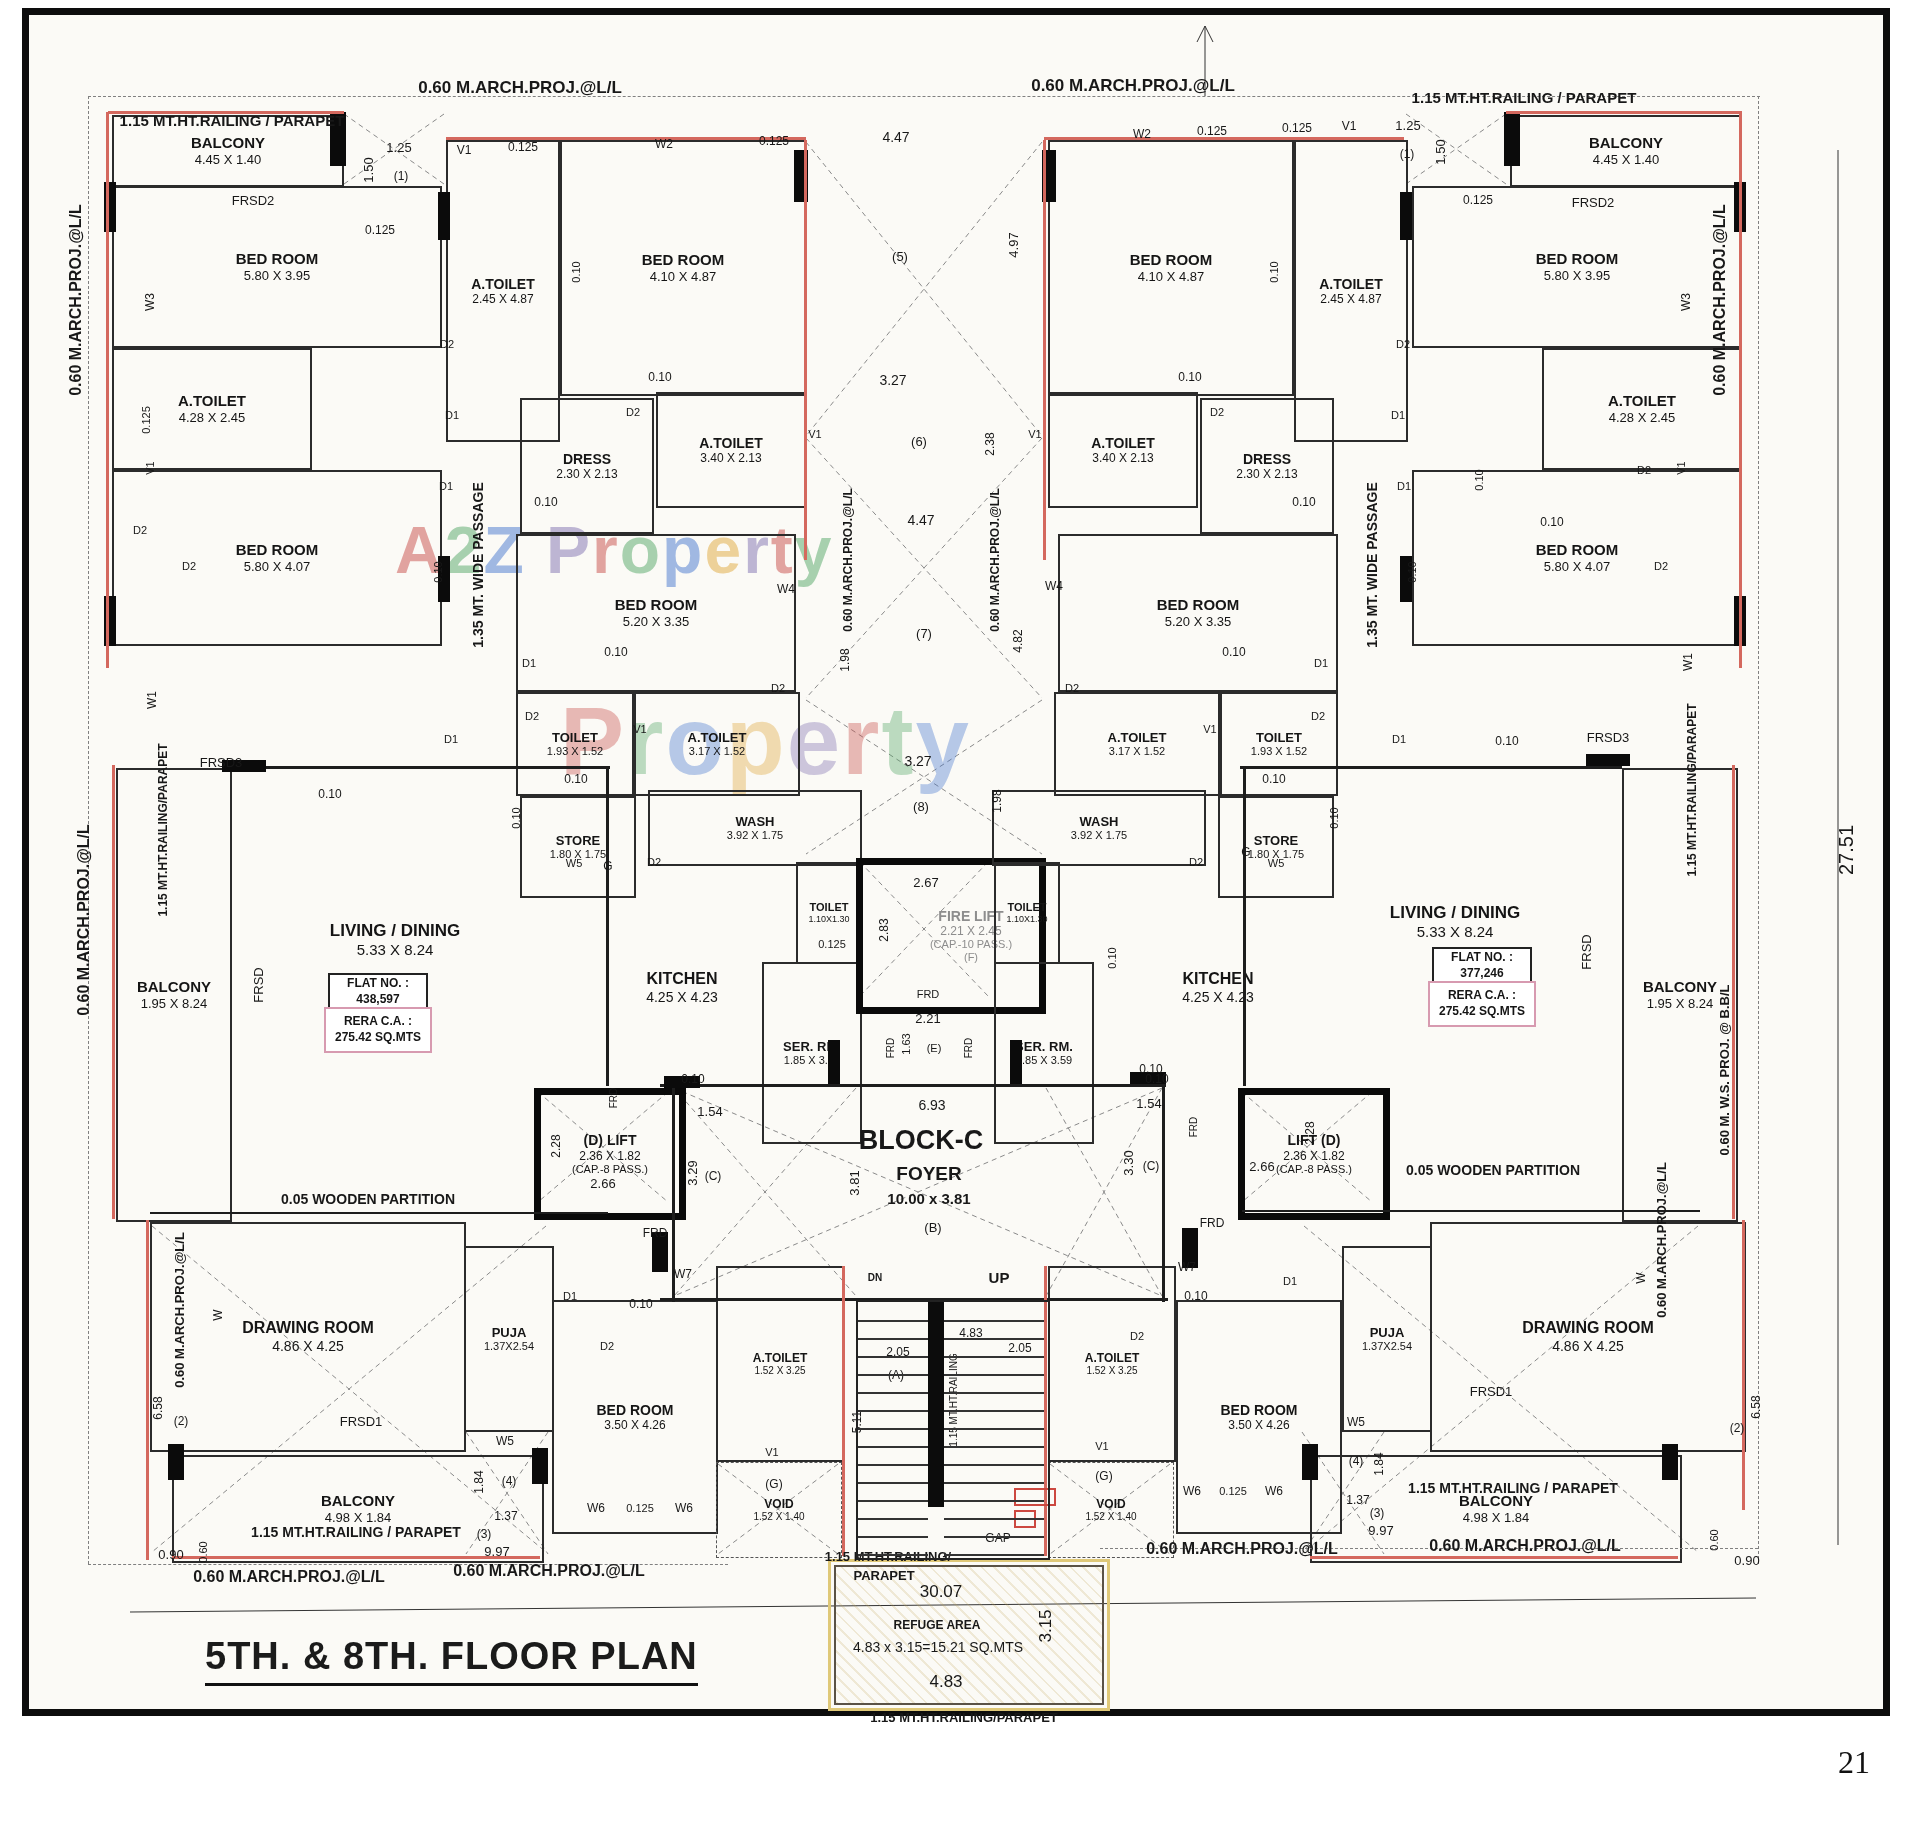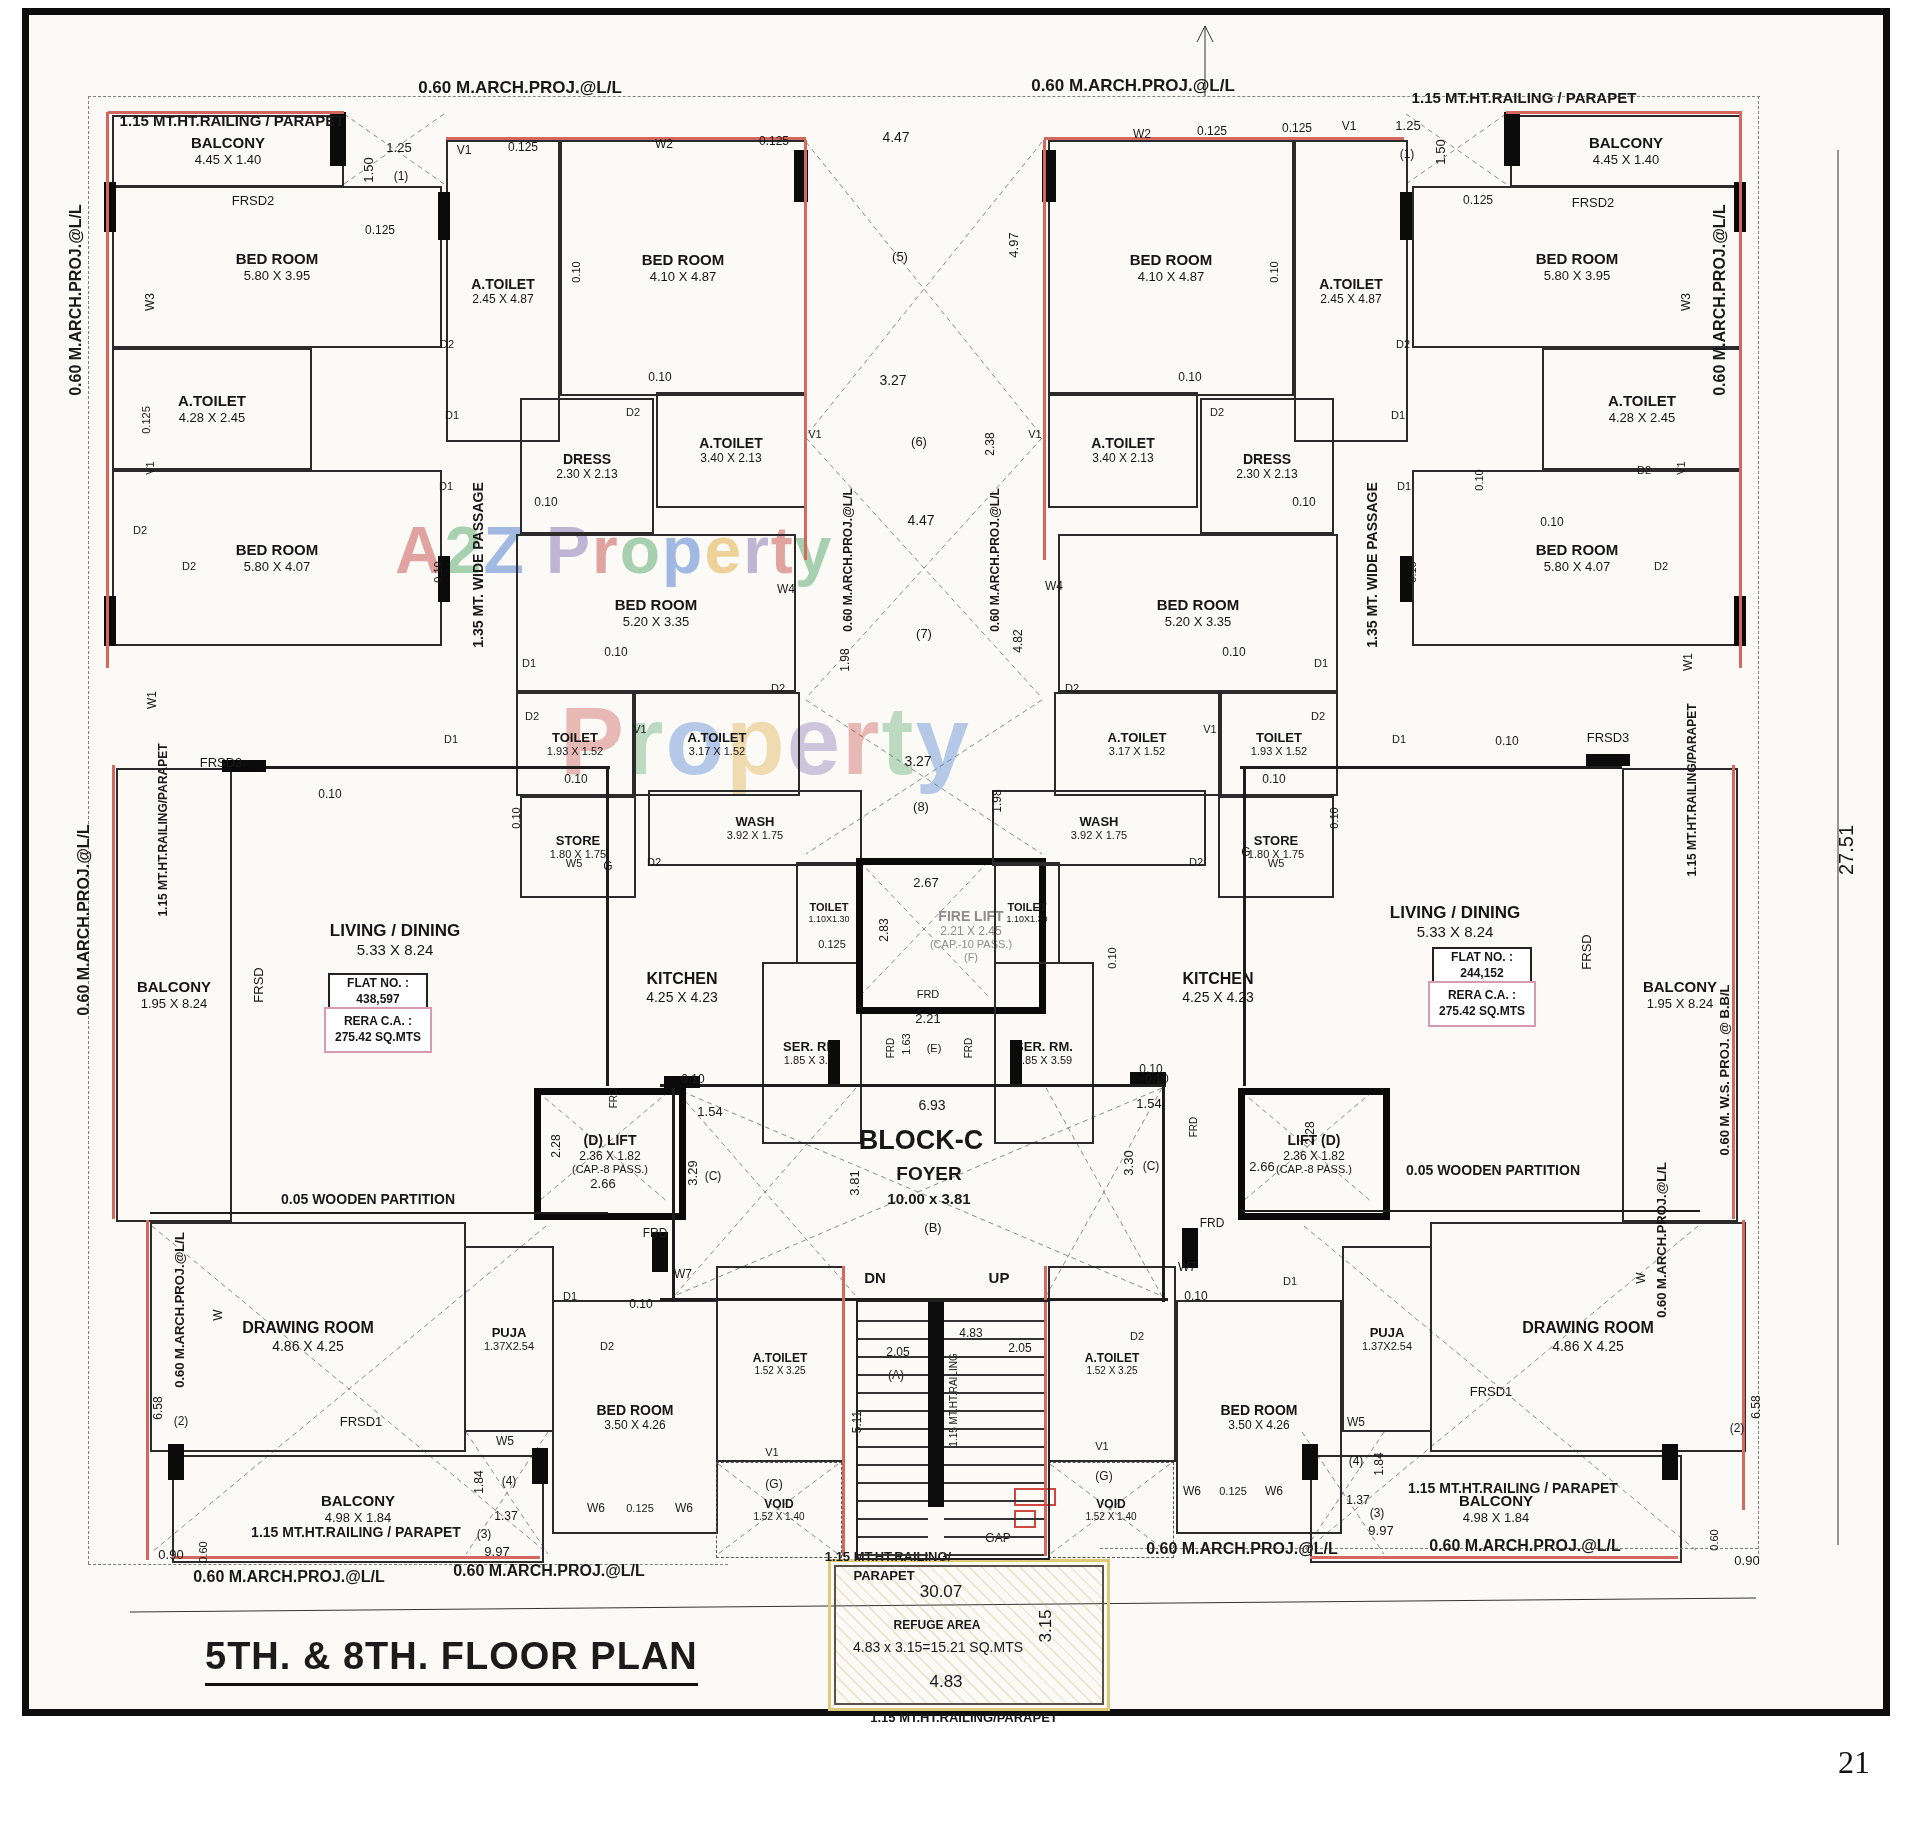--- a/index.html
+++ b/index.html
@@ -293,21 +293,21 @@
     <div class="flattag" style="left: 328px; top: 973px; width: 96px; height: 34px;">
       <div>FLAT NO. :</div>
       <div>438,597</div>
     </div>
     <div class="flattag pink" style="left: 324px; top: 1007px; width: 104px; height: 42px;">
       <div>RERA C.A. :</div>
       <div>275.42 SQ.MTS</div>
     </div>
     <div class="flattag" style="left: 1432px; top: 947px; width: 96px; height: 34px;">
       <div>FLAT NO. :</div>
-      <div>244,152</div>
+      <div>377,246</div>
     </div>
     <div class="flattag pink" style="left: 1428px; top: 981px; width: 104px; height: 42px;">
       <div>RERA C.A. :</div>
       <div>275.42 SQ.MTS</div>
     </div>
     <div class="wall" style="left: 660px; top: 1084px; width: 506px; height: 3px;"></div>
     <div class="wall" style="left: 660px; top: 1298px; width: 508px; height: 3px;"></div>
     <div class="wall" style="left: 672px; top: 1084px; width: 3px; height: 218px;"></div>
     <div class="wall" style="left: 1162px; top: 1084px; width: 3px; height: 218px;"></div>
     <div class="wall" style="left: 228px; top: 766px; width: 382px; height: 3px;"></div>
@@ -487,21 +487,21 @@
     <div class="ann" style="left: 683px; top: 1274px; font-size: 12px; transform: translate(-50%, -50%);">W7</div>
     <div class="ann" style="left: 1187px; top: 1267px; font-size: 12px; transform: translate(-50%, -50%);">W7</div>
     <div class="ann" style="left: 655px; top: 1233px; font-size: 12px; transform: translate(-50%, -50%);">FRD</div>
     <div class="ann" style="left: 1212px; top: 1223px; font-size: 12px; transform: translate(-50%, -50%);">FRD</div>
     <div class="ann" style="left: 613px; top: 1098px; font-size: 10px; transform: translate(-50%, -50%) rotate(-90deg);">FRD</div>
     <div class="ann" style="left: 1193px; top: 1127px; font-size: 10px; transform: translate(-50%, -50%) rotate(-90deg);">FRD</div>
     <div class="ann" style="left: 603px; top: 1183px; font-size: 13px; transform: translate(-50%, -50%);">2.66</div>
     <div class="ann" style="left: 556px; top: 1146px; font-size: 12px; transform: translate(-50%, -50%) rotate(-90deg);">2.28</div>
     <div class="ann" style="left: 1262px; top: 1166px; font-size: 13px; transform: translate(-50%, -50%);">2.66</div>
     <div class="ann" style="left: 1310px; top: 1133px; font-size: 12px; transform: translate(-50%, -50%) rotate(-90deg);">2.28</div>
-    <div class="ann bold" style="left: 875px; top: 1277px; font-size: 15px; transform: translate(-50%, -50%);">DN</div>
+    <div class="ann bold" style="left: 875px; top: 1277px; font-size: 10px; transform: translate(-50%, -50%);">DN</div>
     <div class="ann bold" style="left: 999px; top: 1277px; font-size: 15px; transform: translate(-50%, -50%);">UP</div>
     <div class="ann" style="left: 898px; top: 1352px; font-size: 12px; transform: translate(-50%, -50%);">2.05</div>
     <div class="ann" style="left: 1020px; top: 1348px; font-size: 12px; transform: translate(-50%, -50%);">2.05</div>
     <div class="ann" style="left: 971px; top: 1333px; font-size: 12px; transform: translate(-50%, -50%);">4.83</div>
     <div class="ann" style="left: 896px; top: 1375px; font-size: 12px; transform: translate(-50%, -50%);">(A)</div>
     <div class="ann" style="left: 857px; top: 1422px; font-size: 12px; transform: translate(-50%, -50%) rotate(-90deg);">5.11</div>
     <div class="ann" style="left: 953px; top: 1400px; font-size: 10px; transform: translate(-50%, -50%) rotate(-90deg);">1.15 MT.HT.RAILING</div>
     <div class="ann" style="left: 936px; top: 1490px; font-size: 12px; transform: translate(-50%, -50%) rotate(-90deg);">2.08</div>
     <div class="ann" style="left: 998px; top: 1538px; font-size: 12px; transform: translate(-50%, -50%);">GAP</div>
     <div class="ann bold" style="left: 179px; top: 1310px; font-size: 13px; transform: translate(-50%, -50%) rotate(-90deg);">0.60 M.ARCH.PROJ.@L/L</div>

